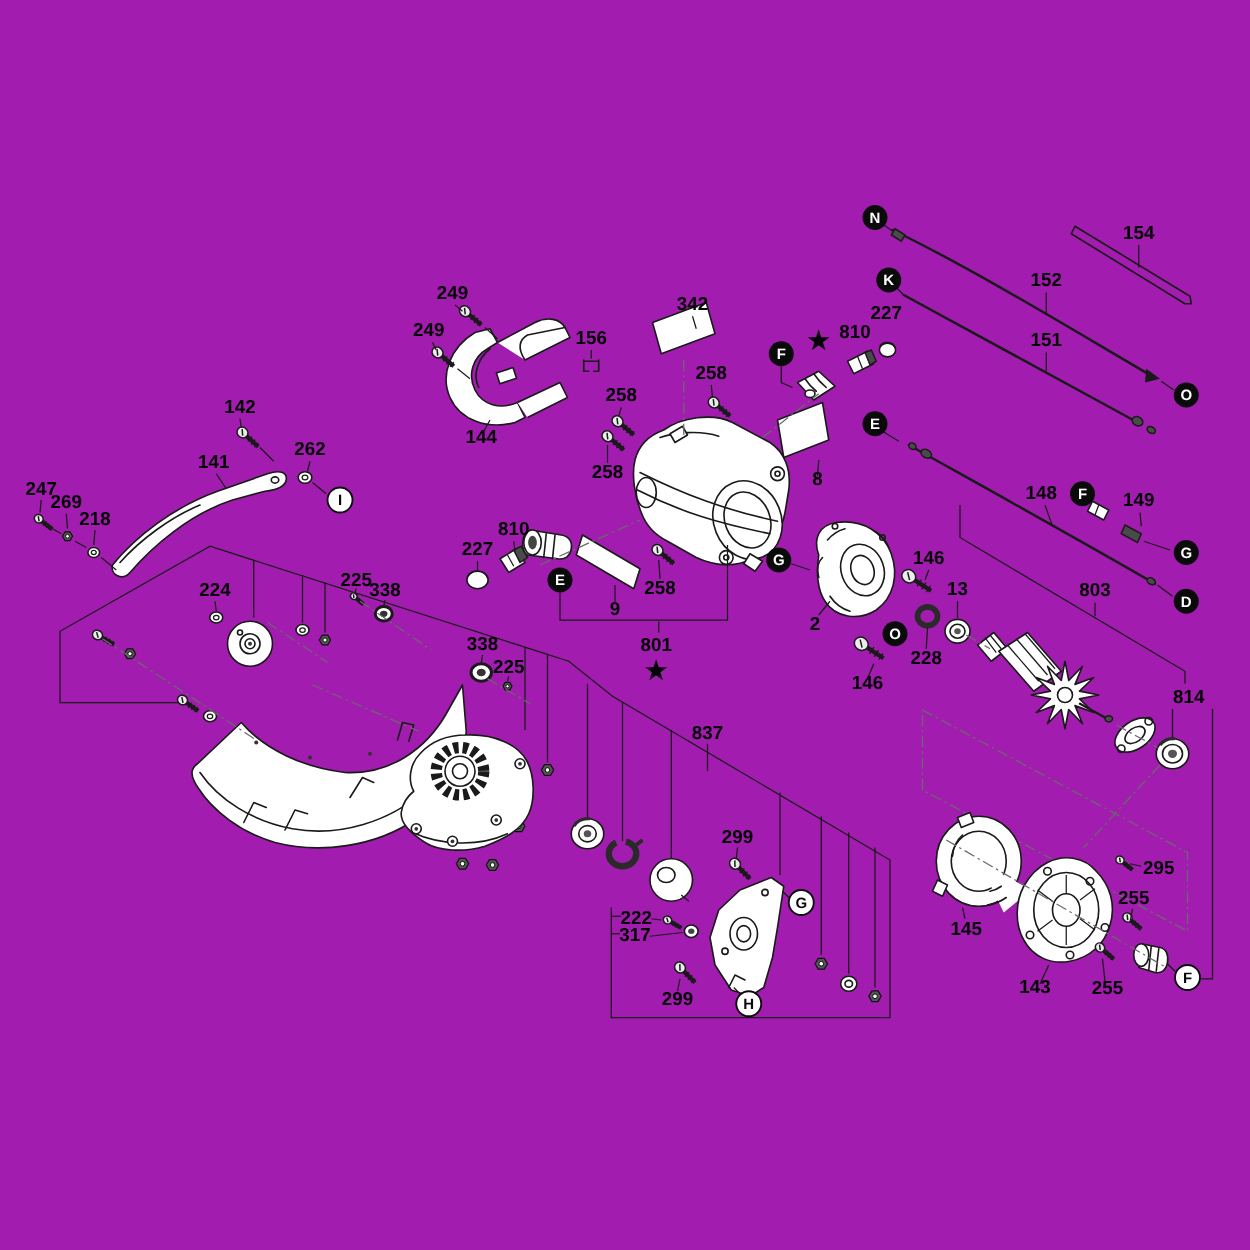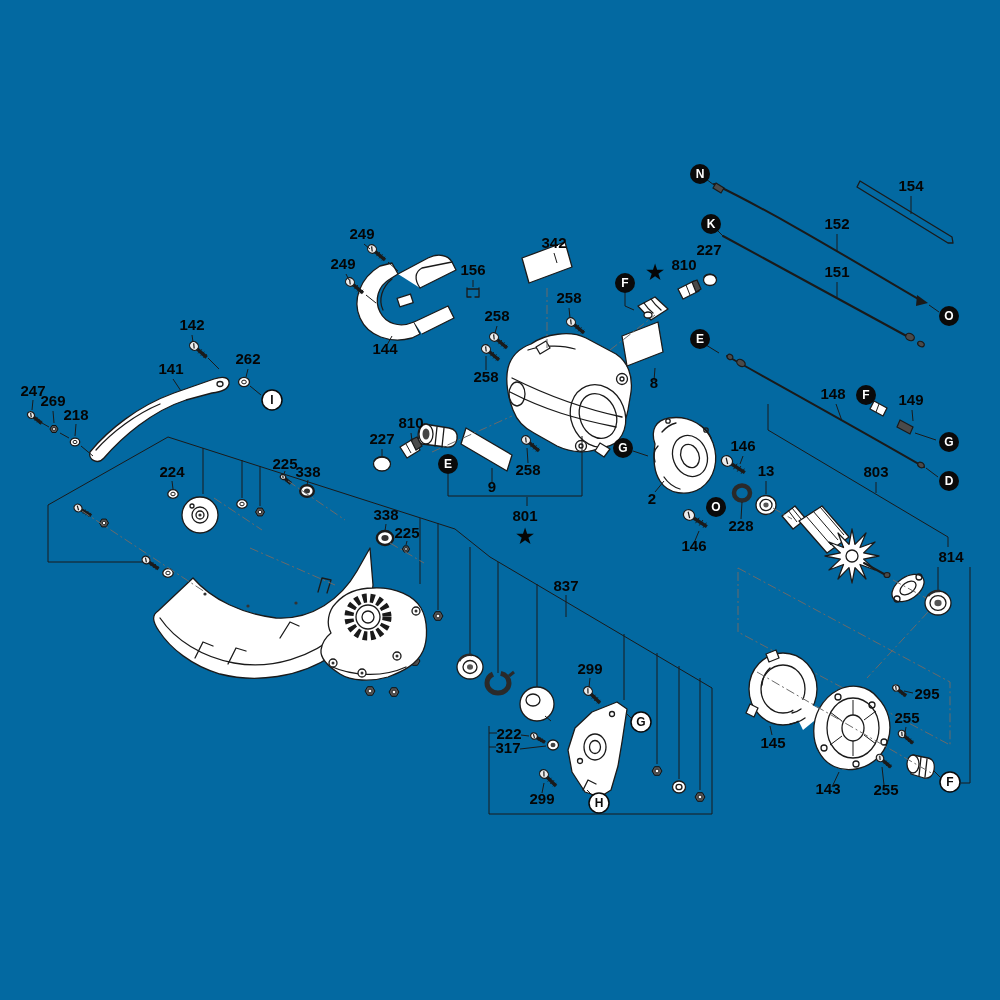--- a/index.html
+++ b/index.html
@@ -1,16 +1,16 @@
 <!DOCTYPE html>
 <html><head>
 <meta charset="utf-8">
 <style>
   html,body{margin:0;padding:0;background:#fff;width:1000px;height:1000px;overflow:hidden}
-  #stage{position:relative;width:1000px;height:1000px;background:#0369a1;font-family:"Liberation Sans",sans-serif}
+  #stage{position:relative;width:1000px;height:1000px;background:#a21caf;font-family:"Liberation Sans",sans-serif}
   svg{position:absolute;left:0;top:0}
   svg *{vector-effect:non-scaling-stroke}
   .ln{stroke:#1a1a1a;stroke-width:1.3;fill:none;stroke-linejoin:round;stroke-linecap:round}
   .ln2{stroke:#1a1a1a;stroke-width:2;fill:none;stroke-linecap:round}
   .ld{stroke:#1a1a1a;stroke-width:1;fill:none}
   .dash{stroke:#6a6a6a;stroke-width:1;fill:none;stroke-dasharray:9 3 2 3}
   .part{stroke:#1a1a1a;stroke-width:1.3;fill:#fff;stroke-linejoin:round}
   .partd{stroke:#1a1a1a;stroke-width:1.2;fill:#4a4a4a}
   .plabel{font:bold 15px "Liberation Sans",sans-serif;fill:#050505;text-anchor:middle}
   .mletter{font:bold 12px "Liberation Sans",sans-serif;text-anchor:middle}

